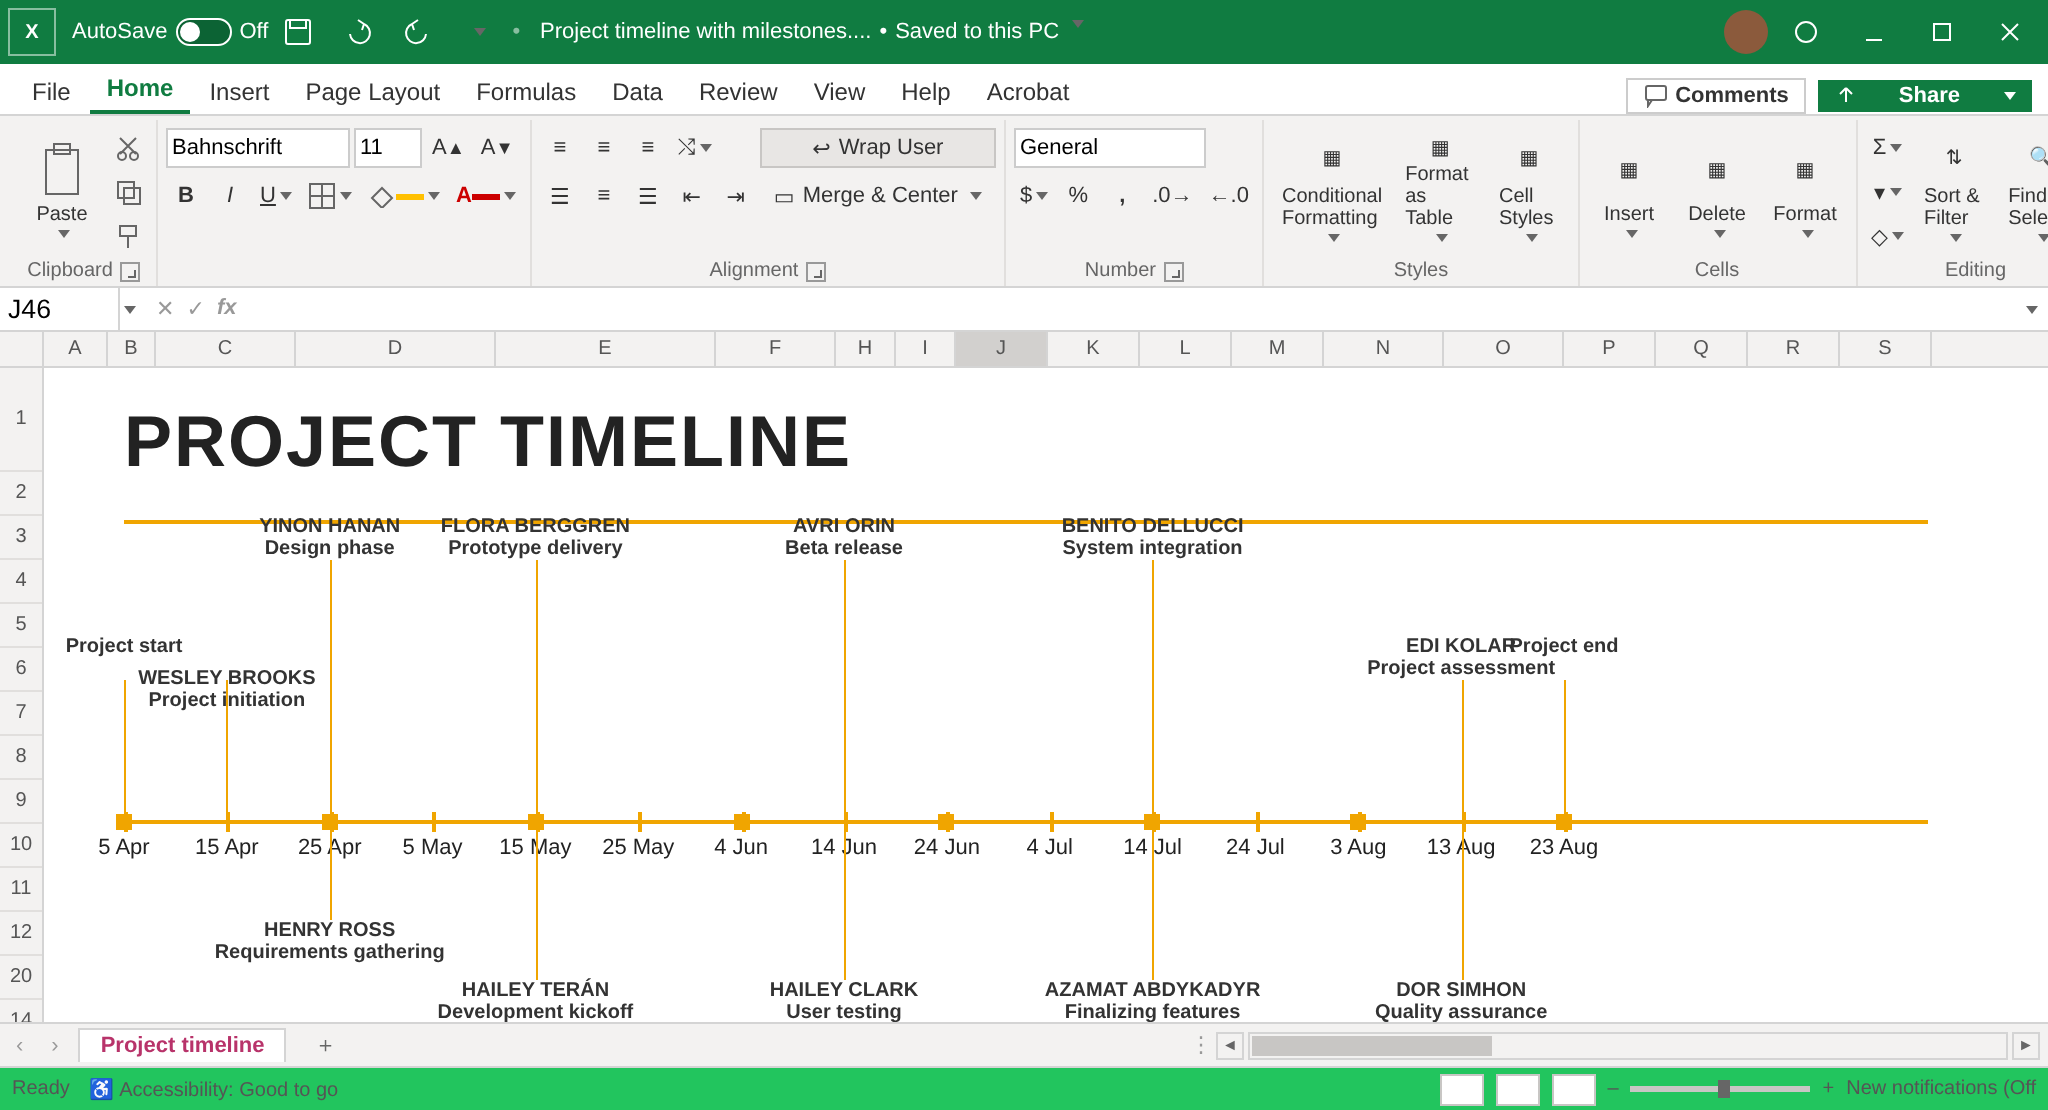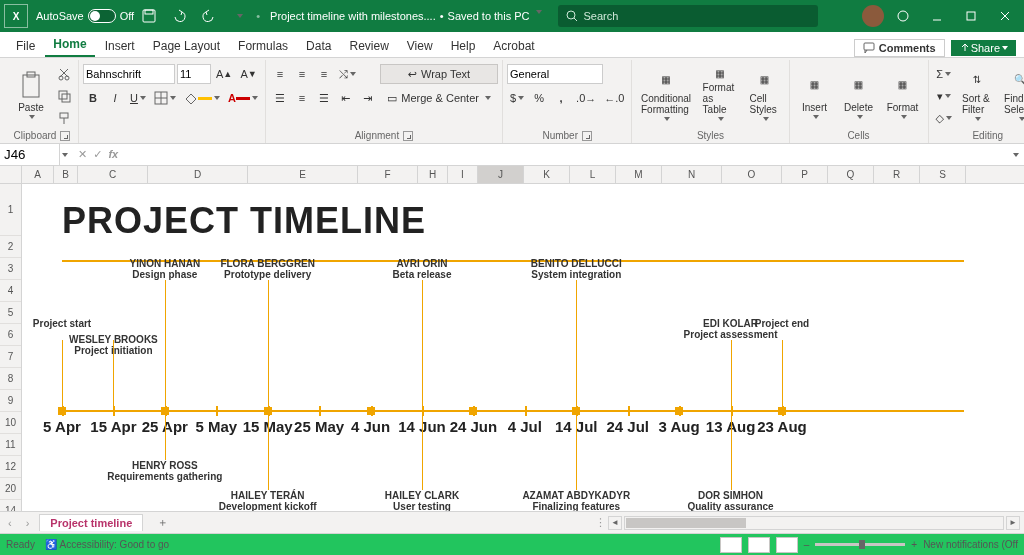--- a/index.html
+++ b/index.html
@@ -18,21 +18,21 @@
 .searchbox { flex:0 0 260px; height:22px; background:#0a5c31; border-radius:3px; display:flex; align-items:center; padding:0 8px; gap:6px; color:#cfe8d9; margin-left:8px;}
 .tb-right { margin-left:auto; display:flex; align-items:center; gap:4px; padding-right:4px;}
 .avatar { width:22px; height:22px; border-radius:50%; background:#8b5a3c; }
 
 
 .ribbon-tabs { height:26px; display:flex; align-items:end; padding:0 8px; border-bottom:1px solid #d4d4d4; gap:2px;}
 .ribbon-tabs .tab { padding:4px 8px; font-size:12px; cursor:pointer; color:#333;}
 .ribbon-tabs .tab.active { border-bottom:2px solid #107c41; color:#107c41; font-weight:600;}
 .ribbon-tabs .right { margin-left:auto; display:flex; gap:6px; align-items:center;}
 .btn-comments { border:1px solid #ccc; padding:2px 8px; font-size:11px; display:flex; gap:4px; align-items:center; background:#fff;font-weight:bold;}
-.btn-share { background:#107c41; color:#fff; padding:2px 8px; font-size:11px; display:flex; gap:0; align-items:center;}
+.btn-share { background:#107c41; color:#fff; padding:2px 8px; font-size:11px; display:flex; gap:20px; align-items:center;font-weight:bold;}
 
 
 .ribbon { height:86px; background:#f3f2f1; border-bottom:1px solid #d4d4d4; display:flex; padding:2px 6px 0 6px; font-size:11px;}
 .group { display:flex; flex-direction:column; justify-content:space-between; padding:0 4px; position:relative;}
 .group + .group { border-left:1px solid #e1dfdd; }
 .group-controls { display:flex; gap:2px; align-items:flex-start; flex:1; padding-top:4px;}
 .group-label { text-align:center; font-size:10px; color:#666; padding-bottom:2px; display:flex; justify-content:center; align-items:center; gap:4px;}
 .dlg { width:10px; height:10px; border:1px solid #999; position:relative; cursor:pointer;}
 .dlg::after{content:"";position:absolute;right:1px;bottom:1px;width:3px;height:3px;border-right:1px solid #666;border-bottom:1px solid #666;}
 .col { display:flex; flex-direction:column; gap:2px;}
@@ -64,21 +64,21 @@
 .rowheads .rh { height:22px; border-bottom:1px solid #e1dfdd; display:flex; align-items:center; justify-content:center;}
 .rowheads .rh:first-child { height:52px; }
 .sheet { position:absolute; left:22px; top:18px; right:0; bottom:0;}
 
 
 .doc-title { font-family: Arial Black, Arial, sans-serif; font-weight:900; font-size:36px; letter-spacing:1px; position:absolute; left:40px; top:16px; color:#222;}
 .hr { position:absolute; left:40px; right:60px; top:76px; height:2px; background:#f0a500;}
 .timeline { position:absolute; left:40px; right:60px; top:226px; height:0; border-bottom:2px solid #f0a500;}
 .tick { position:absolute; width:2px; height:10px; background:#f0a500; top:-4px;}
 .marker { position:absolute; width:8px; height:8px; background:#f0a500; top:-3px; transform:translateX(-50%);}
-.datelabel { position:absolute; top:234px; font-size:15px; font-weight:700; color:#222; transform:translateX(-50%); white-space:nowrap;}
+.datelabel { position:absolute; top:234px; font-size:11px; font-weight:400; color:#222; transform:translateX(-50%); white-space:nowrap;}
 .milestone { position:absolute; text-align:center; font-size:10px; transform:translateX(-50%); white-space:nowrap;}
 .milestone .name { font-weight:700;}
 .milestone .phase { font-weight:600;}
 .stem { position:absolute; width:1px; background:#f0a500;}
 
 
 .sheettabs { height:22px; background:#f3f2f1; border-top:1px solid #d4d4d4; display:flex; align-items:center; font-size:11px; padding:0 4px; gap:6px;}
 .sheettabs .nav { color:#999; cursor:pointer; padding:0 4px;}
 .sheettabs .stab { padding:2px 10px; background:#fff; border:1px solid #d4d4d4; border-bottom:none; color:#b8336a; font-weight:600;}
 .sheettabs .add { padding:0 8px; color:#666; cursor:pointer;}
@@ -126,27 +126,20 @@
     </div>
   <div class="tb-icon">
       <div class="caret"></div>
     </div>
   <span class="tb-sep">•</span>
   <div class="filename">
     <span>Project timeline with milestones....</span>
       <span>•</span>
       <span>Saved to this PC</span>
       <div class="caret"></div>
-  </div>
-  <div class="searchbox">
-    <svg width="12" height="12" stroke="#cfe8d9" fill="none">
-        <circle cx="5" cy="5" r="4"></circle>
-        <path d="M8 8 l3 3"></path>
-      </svg>
-    <span>Search</span>
   </div>
   <div class="tb-right">
     <div class="avatar"></div>
     <div class="tb-icon">
         <svg width="14" height="14">
           <circle cx="7" cy="7" r="5"></circle>
         </svg>
       </div>
     <div class="tb-icon">
         <svg width="12" height="12">
@@ -290,21 +283,21 @@
         </div>
         <div class="row">
           <div class="rbtn">☰</div>
           <div class="rbtn">≡</div>
           <div class="rbtn">☰</div>
           <div class="rbtn">⇤</div>
           <div class="rbtn">⇥</div>
         </div>
       </div>
       <div class="col" style="gap:4px">
-        <div class="rbtn wide" style="border:1px solid #c8c6c4;background:#e8e6e4;">↩ <span>Wrap Text</span></div>
+        <div class="rbtn wide" style="border:1px solid #c8c6c4;background:#e8e6e4;">↩ <span>Wrap User</span></div>
         <div class="rbtn wide">▭ <span>Merge &amp; Center</span><div class="caret"></div></div>
       </div>
     </div>
     <div class="group-label">
         <span>Alignment</span>
         <div class="dlg"></div>
       </div>
   </div>
 
   <div class="group">

